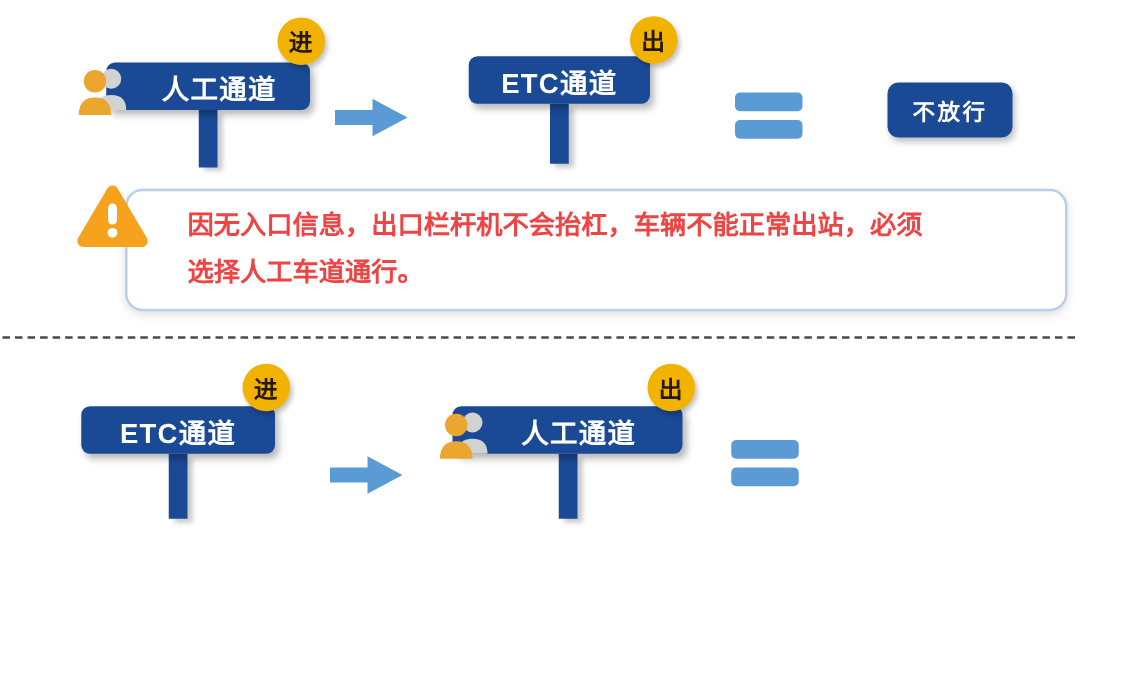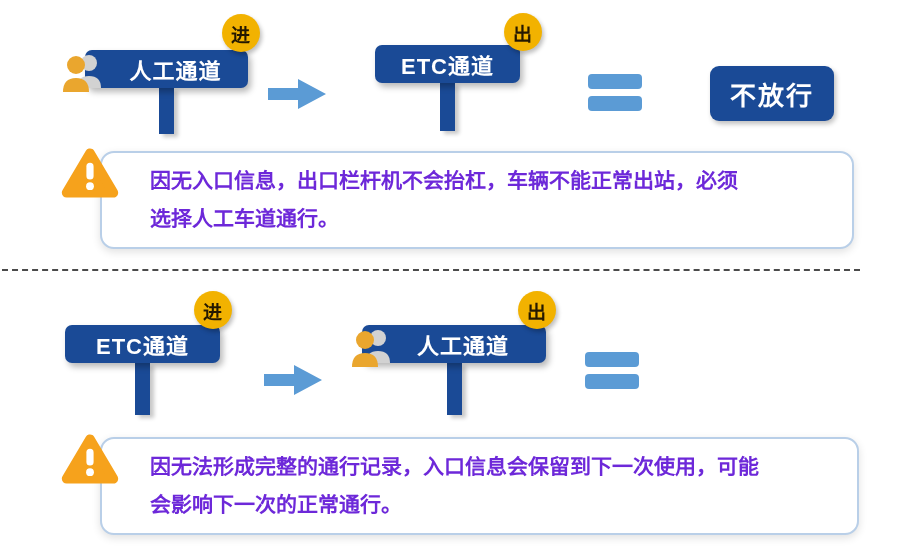--- a/index.html
+++ b/index.html
@@ -19,29 +19,29 @@
     position:absolute;width:38px;height:38px;border-radius:50%;
     background:var(--gold,#f2b200);color:#241800;font-weight:bold;font-size:19px;
     display:flex;align-items:center;justify-content:center;box-shadow:2px 3px 4px rgba(0,0,0,.25);
   }
   .person{position:absolute;width:48px;height:48px;left:-26px;bottom:-8px;}
   .arrow{position:absolute;}
   .equals{position:absolute;display:flex;flex-direction:column;gap:7px;}
   .equals .bar{width:54px;height:15px;border-radius:4px;background:var(--light-blue,#5b9bd5);}
   .result{
     position:absolute;background:var(--navy,#1a4a96);color:#fff;font-weight:bold;
-    font-size:26px;padding:9px 20px;border-radius:9px;letter-spacing:2px;
+    font-size:18px;padding:9px 20px;border-radius:9px;letter-spacing:2px;
     box-shadow:2px 3px 5px rgba(0,0,0,.25);
   }
   .note{
     position:absolute;background:#fff;border:2px solid #b9cfe8;border-radius:14px;
     box-shadow:0 3px 8px rgba(0,0,0,.12);
   }
   .note-text{
-    white-space:pre-line;font-weight:bold;font-size:21px;line-height:38px;color:#6d28d9;
+    white-space:pre-line;font-weight:bold;font-size:21px;line-height:38px;color:#ef4444;
     padding:9px 16px 9px 48px;
   }
   .warn{position:absolute;left:-42px;top:-8px;width:60px;height:56px;}
   .divider{position:absolute;left:2px;top:269px;width:858px;border-top:2px dashed #4a4a4a;}
 </style>
 </head>
 <body>
 
 <div class="canvas">
 
@@ -115,23 +115,14 @@
     </div>
     <div class="pole" style="height:52px;"></div>
   </div>
 
   <div class="equals" style="left:585px;top:352px;">
     <div class="bar"></div>
     <div class="bar"></div>
   </div>
 
 
-  <div class="note" style="left:100px;top:437px;width:755px;">
-    <svg class="warn" viewBox="0 0 100 92">
-      <polygon points="50,13 89,79 11,79" style="fill:var(--orange,#f6a21c);stroke:var(--orange,#f6a21c)" stroke-width="16" stroke-linejoin="round"></polygon>
-      <rect x="44" y="29" width="12" height="28" rx="6" fill="#ffffff"></rect>
-      <circle cx="50" cy="68" r="6.5" fill="#ffffff"></circle>
-    </svg>
-    <div class="note-text">因无法形成完整的通行记录，入口信息会保留到下一次使用，可能
-会影响下一次的正常通行。</div>
-  </div>
 
 </div>
 
 </body></html>

